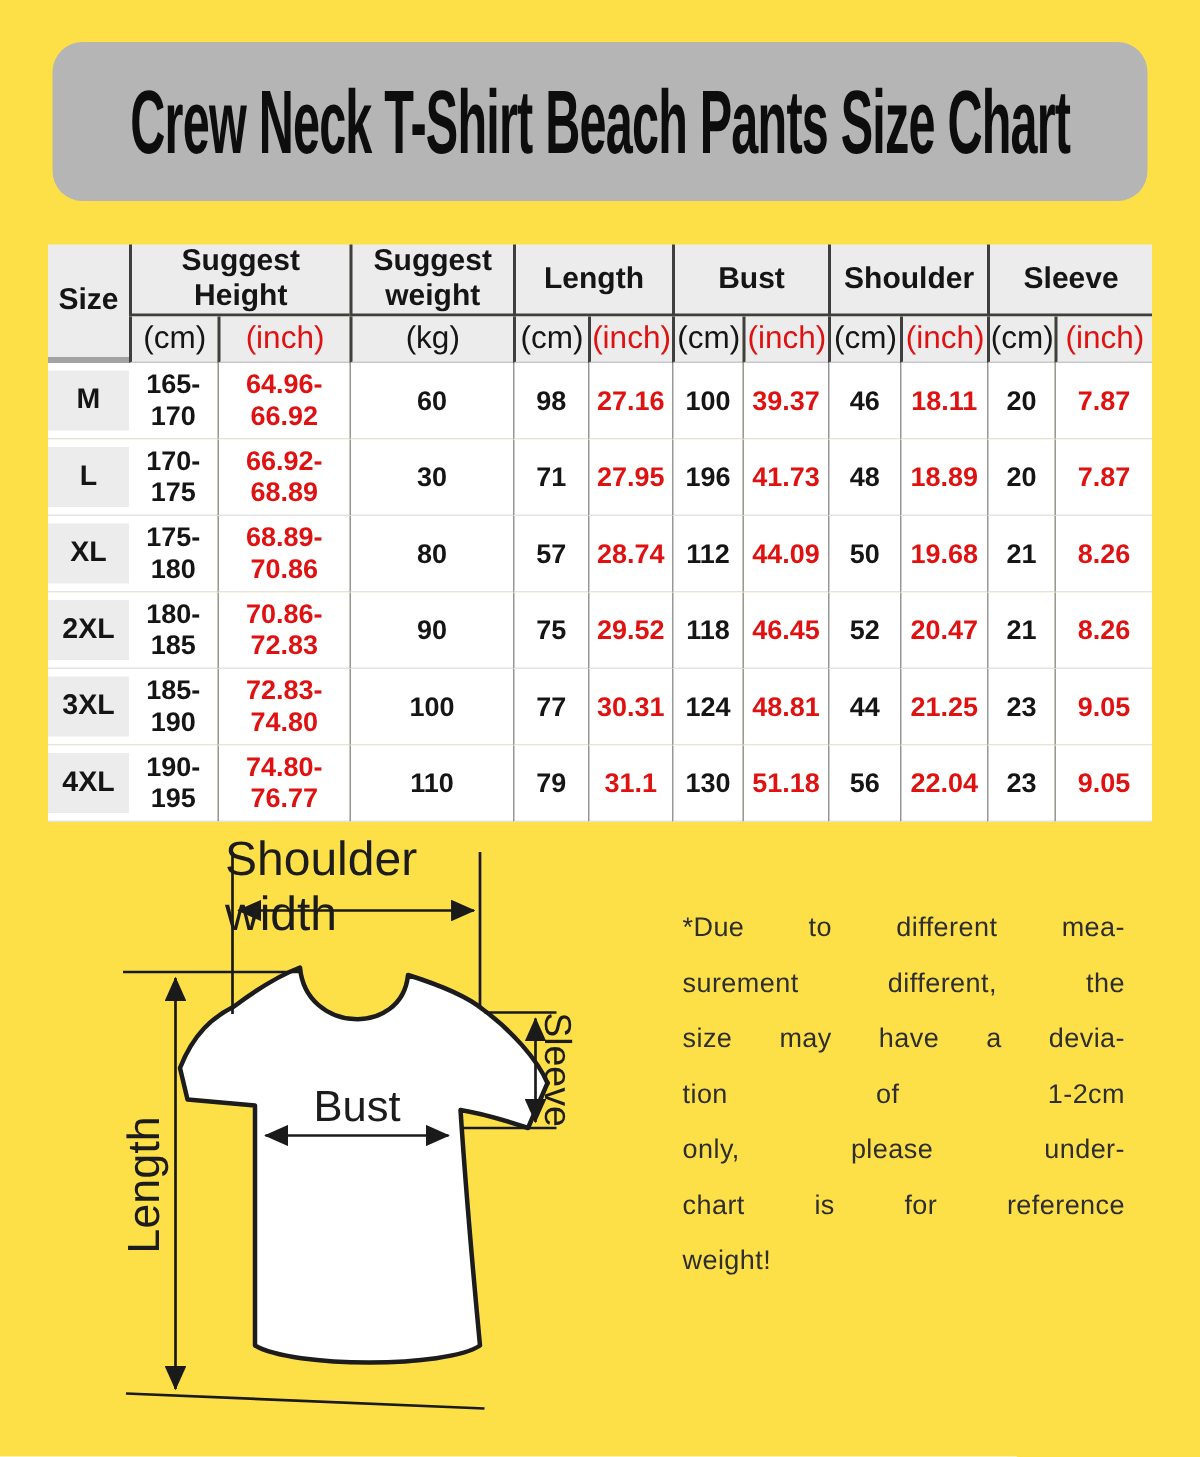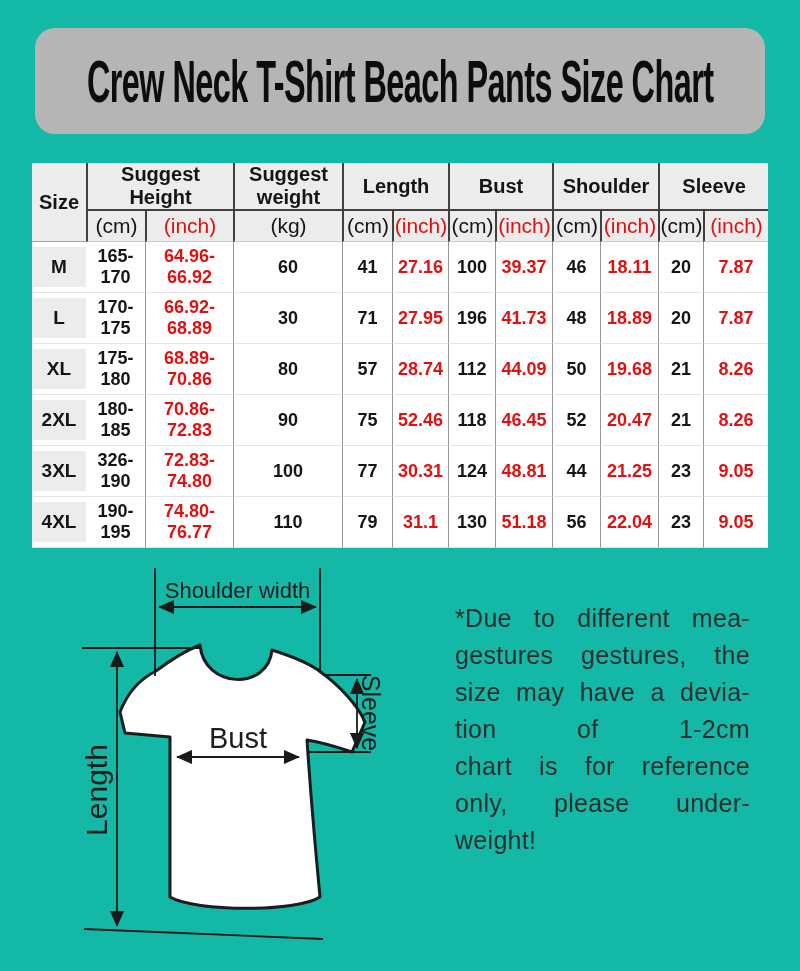--- a/index.html
+++ b/index.html
@@ -1,20 +1,20 @@
 <!DOCTYPE html>
 <html><head>
 <meta charset="utf-8">
 <style>
   html, body { margin: 0; padding: 0; background: #ffffff; }
   #page {
     position: relative;
     width: 800px;
     height: 971px;
-    background: #14b8a6;
+    background: #fde047;
     font-family: "Liberation Sans", sans-serif;
     overflow: hidden;
     color: #151515;
   }
 
   
   #banner {
     position: absolute;
     left: 35px; top: 28px;
     width: 730px; height: 106px;
@@ -43,21 +43,21 @@
   }
   #size-table th, #size-table td {
     padding: 0;
     text-align: center;
     vertical-align: middle;
     overflow: hidden;
   }
   #size-table thead th { background: #ececec; }
   tr.grp-row th { height: 34px; font-size: 20px; font-weight: 600; }
   tr.grp-row th.grp { border-left: 2px solid #3f3f3f; border-bottom: 2px solid #3f3f3f; }
-  th.size-head { font-size: 19px; font-weight: 600; border-bottom: 1px solid #a3a3a3; }
+  th.size-head { font-size: 19px; font-weight: 600; border-bottom: 4px solid #a3a3a3; }
   tr.unit-row th {
     height: 30px; font-size: 21px; font-weight: 500;
     border-left: 2px solid #3f3f3f;
     border-bottom: 1px solid #c9c9c9;
   }
   tr.unit-row th.red { color: #e01111; }
 
   #size-table tbody td {
     height: 50px;
     font-size: 18px;
@@ -71,32 +71,32 @@
   td.size-col .chip {
     margin: 5px 0;
     height: 40px;
     background: #ececec;
     display: flex; align-items: center; justify-content: center;
     font-size: 19px; font-weight: 600;
   }
 
   
   .dlabel { position: absolute; color: #1c1c1c; display: flex; align-items: center; justify-content: center; }
-  #shoulder-label { left: 150px; top: 576px; width: 175px; height: 30px; font-size: 22px; }
+  #shoulder-label { left: 150px; top: 576px; width: 175px; height: 30px; font-size: 32px; }
   #length-label   { left: 22px;  top: 773px; width: 150px; height: 34px; font-size: 30px; transform: rotate(-90deg); }
   #bust-label     { left: 190px; top: 720px; width: 96px;  height: 36px; font-size: 29px; }
   #sleeve-label   { left: 321px; top: 699px; width: 100px; height: 28px; font-size: 25px; transform: rotate(90deg); }
 
   
   #note {
     position: absolute;
     left: 455px; top: 600px;
     width: 295px;
     color: #2e2e2e;
-    font-size: 25px;
+    font-size: 18px;
     letter-spacing: 0.3px;
   }
   #note .nline {
     height: 37px;
     line-height: 37px;
     text-align: justify;
     text-align-last: justify;
     white-space: nowrap;
   }
   #note .nline.last { text-align-last: left; }
@@ -150,21 +150,21 @@
       </tr>
     </thead>
     <tbody>
       <tr>
         <td class="size-col">
             <div class="chip">M</div>
           </td>
         <td>165-170</td>
         <td class="v red">64.96-66.92</td>
         <td class="v">60</td>
-        <td class="v">41</td>
+        <td class="v">98</td>
         <td class="v red">27.16</td>
         <td class="v">100</td>
         <td class="v red">39.37</td>
         <td class="v">46</td>
         <td class="v red">18.11</td>
         <td class="v">20</td>
         <td class="v red">7.87</td>
       </tr>
       <tr>
         <td class="size-col">
@@ -199,33 +199,33 @@
         <td class="v red">8.26</td>
       </tr>
       <tr>
         <td class="size-col">
             <div class="chip">2XL</div>
           </td>
         <td>180-185</td>
         <td class="v red">70.86-72.83</td>
         <td class="v">90</td>
         <td class="v">75</td>
-        <td class="v red">52.46</td>
+        <td class="v red">29.52</td>
         <td class="v">118</td>
         <td class="v red">46.45</td>
         <td class="v">52</td>
         <td class="v red">20.47</td>
         <td class="v">21</td>
         <td class="v red">8.26</td>
       </tr>
       <tr>
         <td class="size-col">
             <div class="chip">3XL</div>
           </td>
-        <td>326-190</td>
+        <td>185-190</td>
         <td class="v red">72.83-74.80</td>
         <td class="v">100</td>
         <td class="v">77</td>
         <td class="v red">30.31</td>
         <td class="v">124</td>
         <td class="v red">48.81</td>
         <td class="v">44</td>
         <td class="v red">21.25</td>
         <td class="v">23</td>
         <td class="v red">9.05</td>
@@ -286,21 +286,21 @@
     </g>
   </svg>
 
   <div class="dlabel" id="shoulder-label">Shoulder width</div>
   <div class="dlabel" id="length-label">Length</div>
   <div class="dlabel" id="bust-label">Bust</div>
   <div class="dlabel" id="sleeve-label">Sleeve</div>
 
   <div id="note">
     <div class="nline">*Due to different mea-</div>
-    <div class="nline">gestures gestures, the</div>
+    <div class="nline">surement different, the</div>
     <div class="nline">size may have a devia-</div>
     <div class="nline">tion of 1-2cm</div>
+    <div class="nline">only, please under-</div>
     <div class="nline">chart is for reference</div>
-    <div class="nline">only, please under-</div>
     <div class="nline last">weight!</div>
   </div>
 
 </div>
 
 </body></html>

